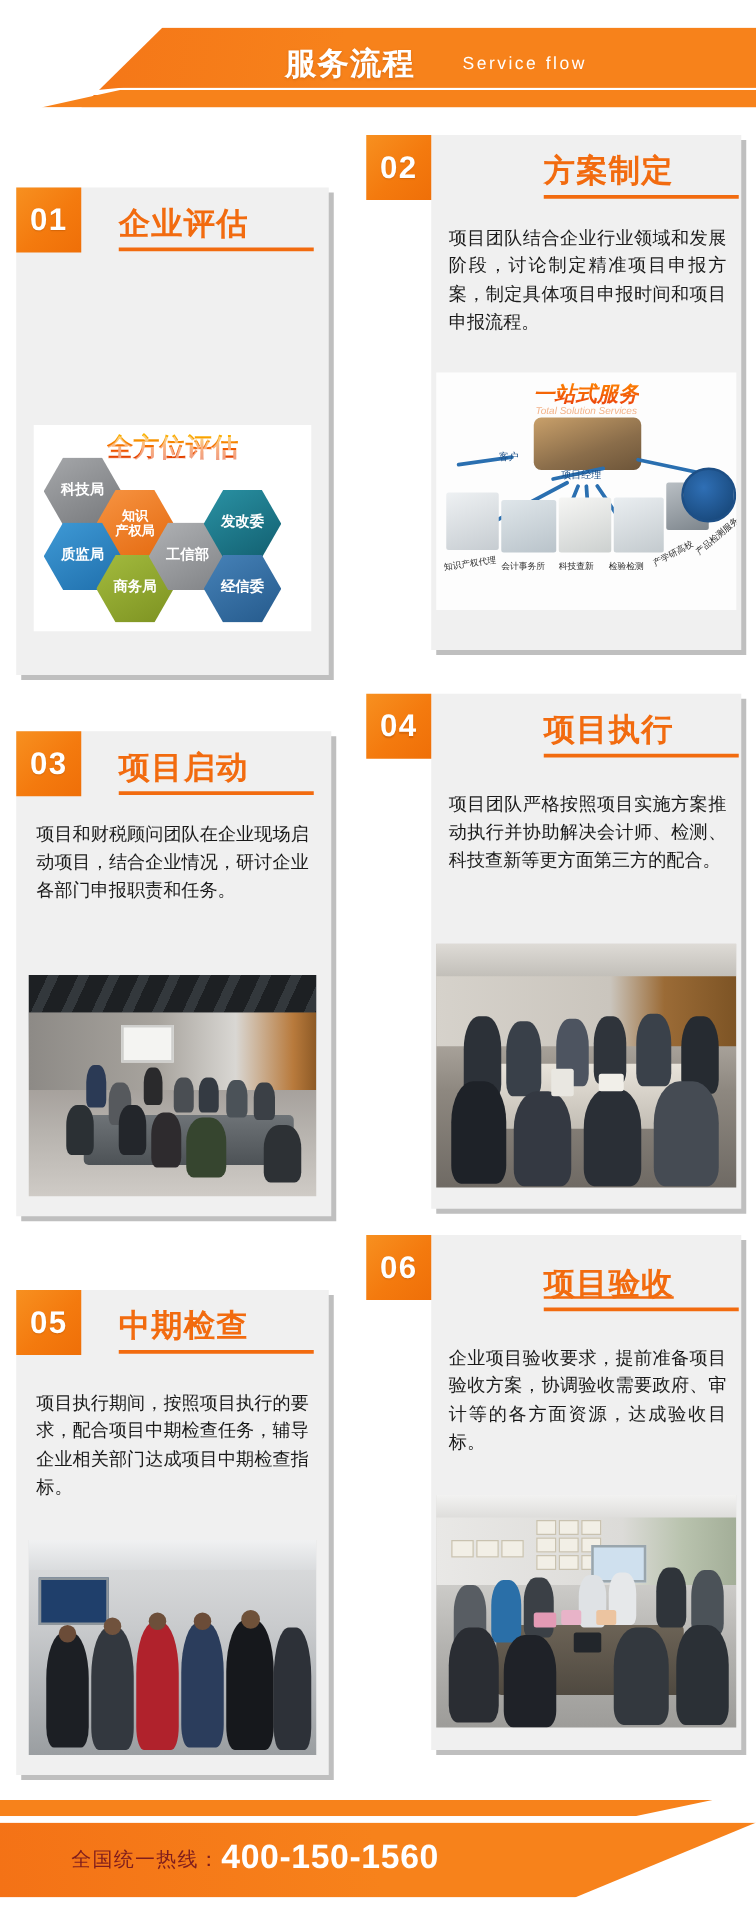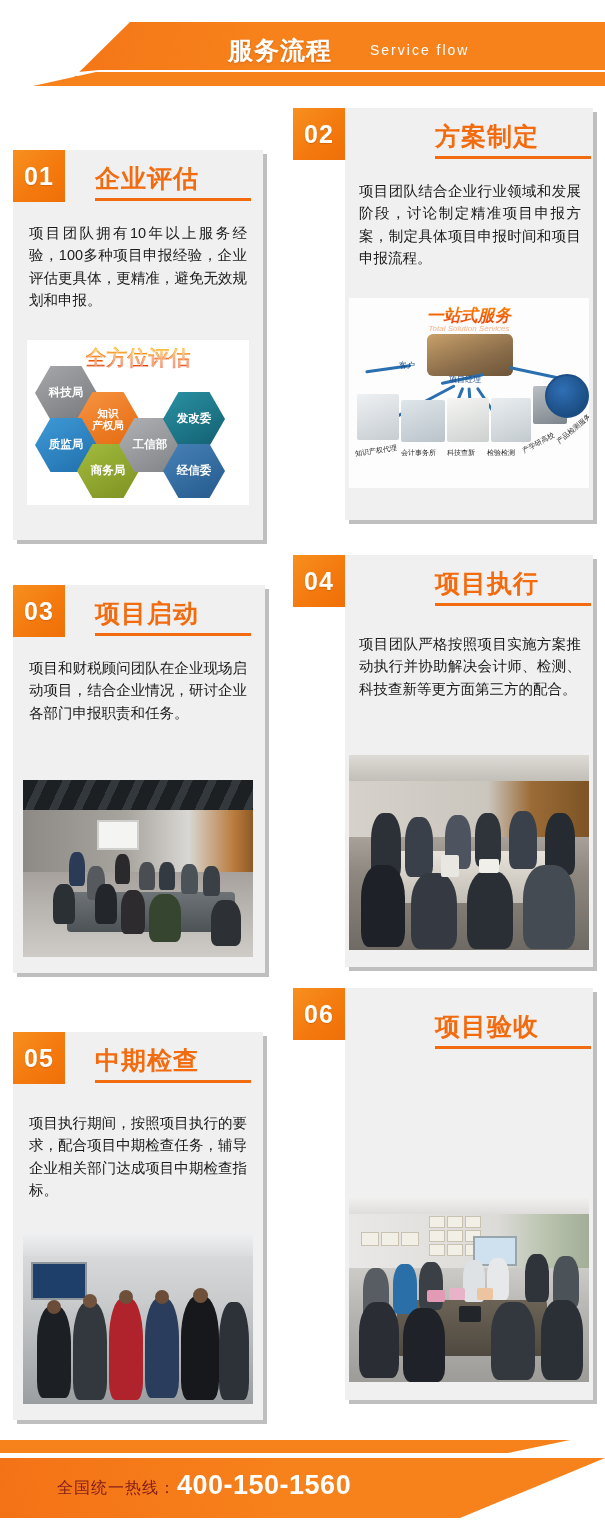--- a/index.html
+++ b/index.html
@@ -147,21 +147,20 @@
     <div class="hdr-stripe"></div>
     <div class="hdr-title">服务流程</div>
     <div class="hdr-sub">Service flow</div>
   </div>
 
   <div class="card" style="left:13px;top:150px;width:250px;height:390px;">
     <div class="card-bg"></div>
     <div class="badge" style="left:0;top:0;">01</div>
     <div class="card-title" style="left:82px;top:12px;">企业评估</div>
     <div class="title-rule" style="left:82px;top:48px;width:156px;"></div>
-    <div class="card-body" style="left:16px;top:72px;width:218px;">项目团队拥有10年以上服务经验，100多种项目申报经验，企业评估更具体，更精准，避免无效规划和申报。</div>
 
     <div class="hexfig" style="left:14px;top:190px;width:222px;height:165px;">
       <div class="cap">全方位评估</div>
       <div class="hex" style="left:8px;top:26px;background:linear-gradient(150deg,#a6a8ab,#76787b);">
           <span>科技局</span>
         </div>
       <div class="hex" style="left:50px;top:52px;background:linear-gradient(150deg,#f79442,#e4690f);font-size:10.5px;">
           <span style="white-space:pre-line">知识
 产权局</span>
         </div>
@@ -297,22 +296,23 @@
       <div class="head" style="left:60px;top:62px;width:14px;height:14px;background:#70523d;"></div>
       <div class="head" style="left:96px;top:58px;width:14px;height:14px;background:#6d4f3a;"></div>
       <div class="head" style="left:132px;top:58px;width:14px;height:14px;background:#6b4c38;"></div>
       <div class="head" style="left:170px;top:56px;width:15px;height:15px;background:#6f5139;"></div>
     </div>
   </div>
 
   <div class="card" style="left:293px;top:988px;width:300px;height:412px;">
     <div class="card-bg" style="left:52px;"></div>
     <div class="badge" style="left:0;top:0;">06</div>
-    <div class="card-title" style="left:142px;top:22px;">项目验收</div>
+    <div class="card-title" style="left:142px;top:22px;text-decoration:underline;">项目验收</div>
     <div class="title-rule" style="left:142px;top:58px;width:156px;"></div>
+    <div class="card-body" style="left:66px;top:88px;width:222px;">企业项目验收要求，提前准备项目验收方案，协调验收需要政府、审计等的各方面资源，达成验收目标。</div>
 
     <div class="photo" style="left:56px;top:208px;width:240px;height:186px;background:linear-gradient(180deg,#e4e3e1 0%,#cfcecb 35%,#b4b3b0 65%,#9d9c99 100%);">
       <div class="rm-ceiling" style="height:18px;background:linear-gradient(180deg,#f2f2f1,#dedddb);"></div>
       <div class="rm-wall" style="top:18px;height:54px;background:linear-gradient(90deg,#e9e8e6 0%,#dcdbd8 62%,#b9c3ae 82%,#a3ae98 100%);"></div>
       <div class="frame" style="left:12px;top:36px;width:16px;height:12px;"></div>
       <div class="frame" style="left:32px;top:36px;width:16px;height:12px;"></div>
       <div class="frame" style="left:52px;top:36px;width:16px;height:12px;"></div>
       <div class="frame" style="left:80px;top:20px;width:14px;height:10px;"></div>
       <div class="frame" style="left:98px;top:20px;width:14px;height:10px;"></div>
       <div class="frame" style="left:116px;top:20px;width:14px;height:10px;"></div>

